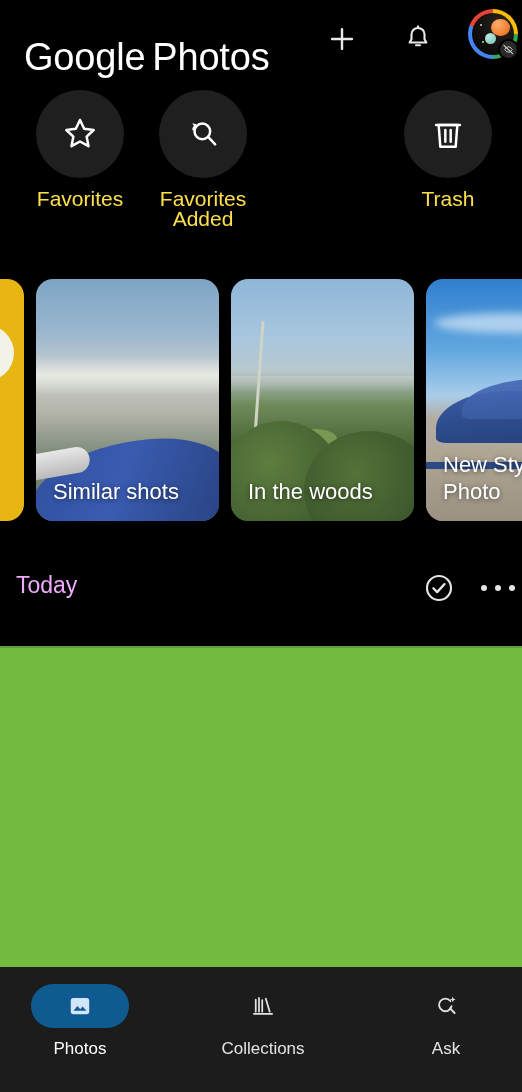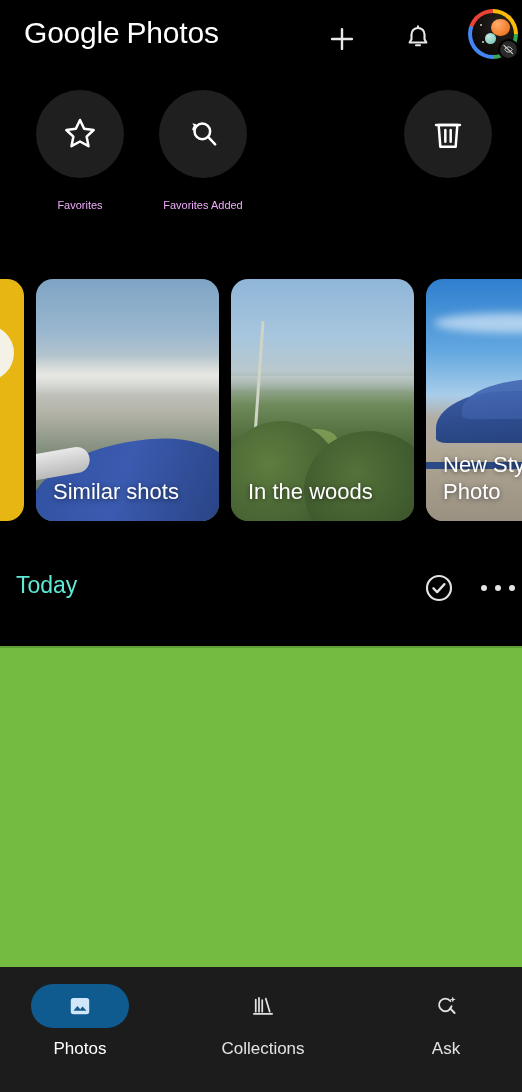--- a/index.html
+++ b/index.html
@@ -9,21 +9,21 @@
     font-family:"Liberation Sans", sans-serif;
     overflow:hidden;
   }
   .phone { position:relative; width:522px; height:1092px; background:#000; overflow:hidden; }
 
   
   .header {
     position:absolute; top:0; left:0; width:522px; height:78px;
     display:flex; align-items:center;
   }
-  .brand { position:absolute; left:24px; top:16px; font-size:30px; letter-spacing:-0.2px; white-space:nowrap; }
+  .brand { position:absolute; left:24px; top:36px; font-size:38px; letter-spacing:-0.2px; white-space:nowrap; }
   .brand .g { color:#fff; font-weight:400; }
   .brand .p { color:#fff; font-weight:300; margin-left:7px; }
   .hdr-icon { position:absolute; cursor:pointer; }
   .plus-btn { left:325px; top:22px; width:34px; height:34px; }
   .bell-btn { left:401px; top:22px; width:34px; height:34px; }
   .avatar-btn { left:468px; top:9px; width:50px; height:50px; }
   .avatar-ring {
     position:absolute; inset:0; border-radius:50%;
     background:conic-gradient(from 210deg,#4285F4 0deg 80deg,#EA4335 80deg 150deg,#FBBC05 150deg 240deg,#34A853 240deg 330deg,#4285F4 330deg 360deg);
   }
@@ -50,21 +50,21 @@
     width:88px; height:88px; border-radius:50%; margin:0 auto;
     background:#1f1f1f; display:flex; align-items:center; justify-content:center;
     overflow:hidden;
   }
   .quick-circle.photo {
     background:
       radial-gradient(circle at 32% 22%, rgba(255,255,255,.45), rgba(255,255,255,0) 55%),
       linear-gradient(150deg,#b9cfca 0%,#9fc0ba 28%,#c9dbd4 52%,#93b2ac 76%,#82a09c 100%);
   }
   .quick-label {
-    margin-top:18px; color:#f0abfc; font-size:11px; line-height:19.5px; font-weight:400;
+    margin-top:11px; color:#fde047; font-size:21px; line-height:19.5px; font-weight:400;
   }
 
   
   .memories { position:absolute; top:279px; left:0; width:522px; height:242px; }
   .mem-card {
     position:absolute; top:0; height:242px; border-radius:17px; overflow:hidden; cursor:pointer;
   }
   .mem-title {
     position:absolute; left:17px; bottom:16px; right:10px;
     color:#fff; font-size:22px; font-weight:500; line-height:27px;
@@ -114,21 +114,21 @@
   .c3 .roof2 { position:absolute; left:36px; top:100px; width:170px; height:40px;
     background:linear-gradient(175deg,#48६cb8 0%,#35579c 100%);
     background:linear-gradient(175deg,#486cb8 0%,#35579c 100%);
     border-radius:46% 20% 6% 6% / 80% 50% 8% 8%; opacity:.92; }
   .c3 .ground { position:absolute; left:0; right:0; bottom:0; height:74px;
     background:linear-gradient(180deg,#b0a795,#9a9182); }
   .c3 .strip { position:absolute; left:0; right:0; bottom:52px; height:7px; background:#2c4a86; }
 
   
   .today-row { position:absolute; top:562px; left:0; width:522px; height:54px; }
-  .today-label { position:absolute; left:16px; top:10px; color:#5eead4; font-size:23px; font-weight:400; }
+  .today-label { position:absolute; left:16px; top:10px; color:#f0abfc; font-size:23px; font-weight:400; }
   .today-check { position:absolute; left:423px; top:10px; width:32px; height:32px; cursor:pointer; }
   .today-more { position:absolute; left:481px; top:18px; width:34px; height:16px; cursor:pointer;
     display:flex; align-items:center; justify-content:space-between; }
   .today-more i { width:6px; height:6px; border-radius:50%; background:#e3e3e3; display:block; }
 
   
   .photo-grid { position:absolute; top:646px; left:0; width:522px; height:321px;
     background:#74BC40; border-top:2px solid #5f9e35; }
 
   
@@ -208,20 +208,21 @@
 
 
     <div class="quick-item" style="left:387px">
       <div class="quick-circle">
         <svg width="40" height="40" viewBox="0 0 24 24">
           <path d="M6.4 6.6h11.2l-1 13.1H7.4z" fill="none" stroke="#ffffff" stroke-width="1.5" stroke-linejoin="round"></path>
           <path d="M4.9 6.6h14.2" stroke="#ffffff" stroke-width="1.6" stroke-linecap="round"></path>
           <path d="M10.4 9.6v7M13.6 9.6v7" stroke="#ffffff" stroke-width="1.5" stroke-linecap="round"></path>
         </svg>
       </div>
+      <div class="quick-label">Trash</div>
     </div>
   </div>
 
   <div class="memories">
 
     <div class="mem-card c0">
       <div class="yshape"></div>
 
     </div>
 

